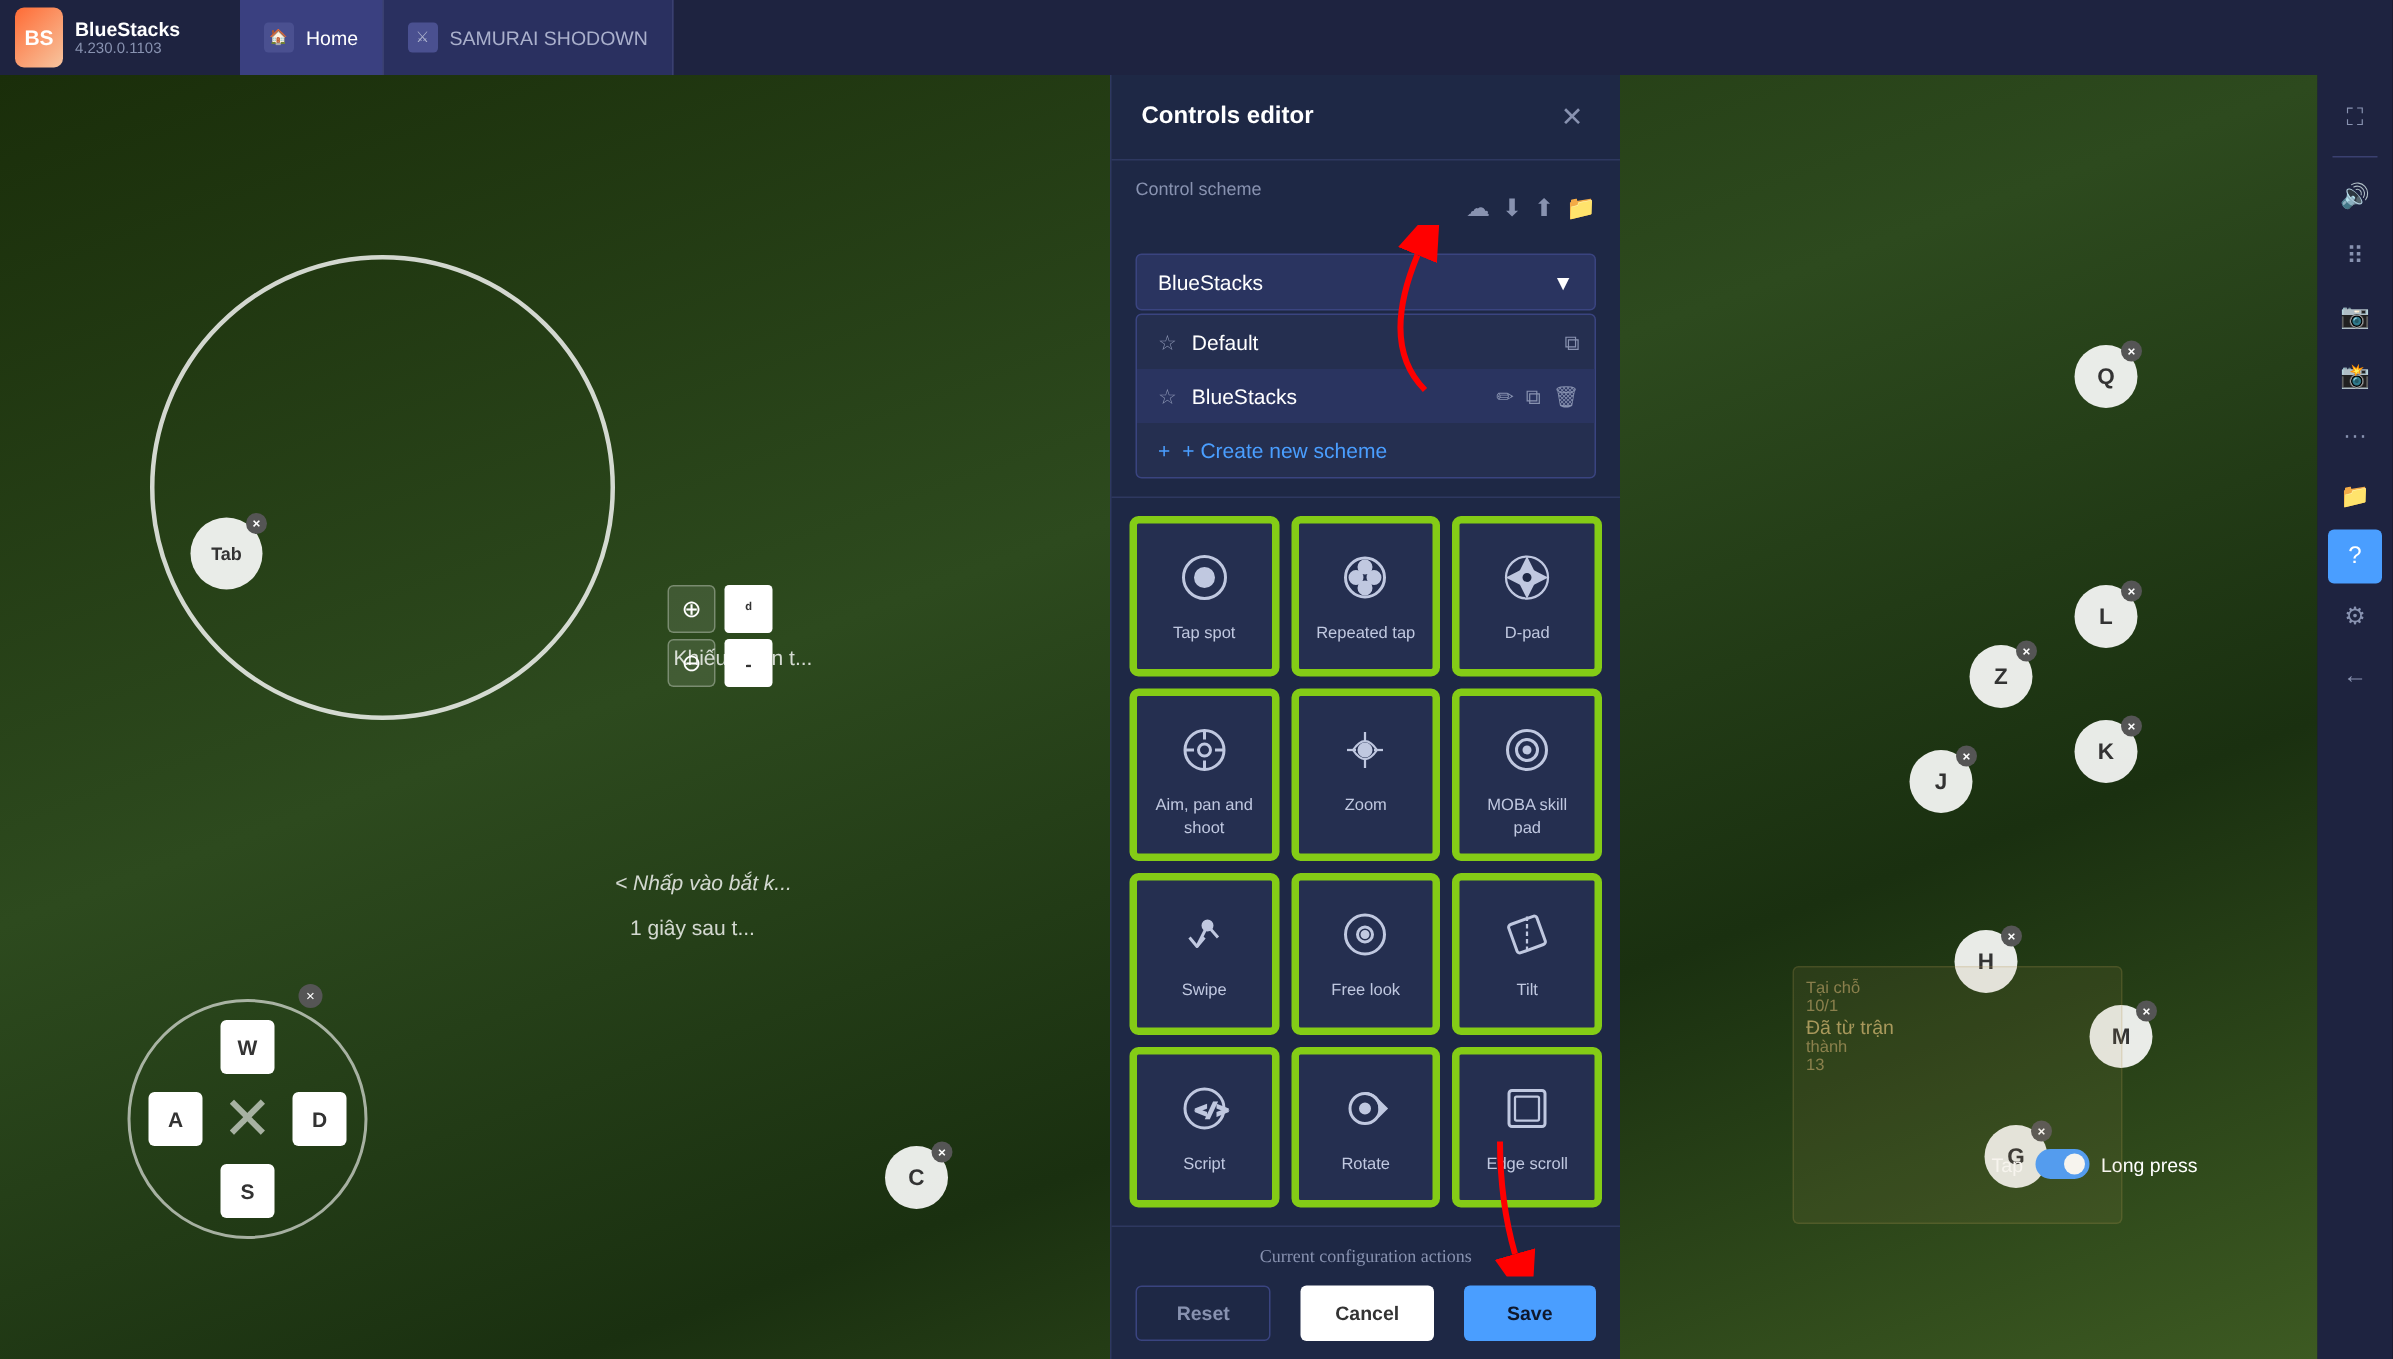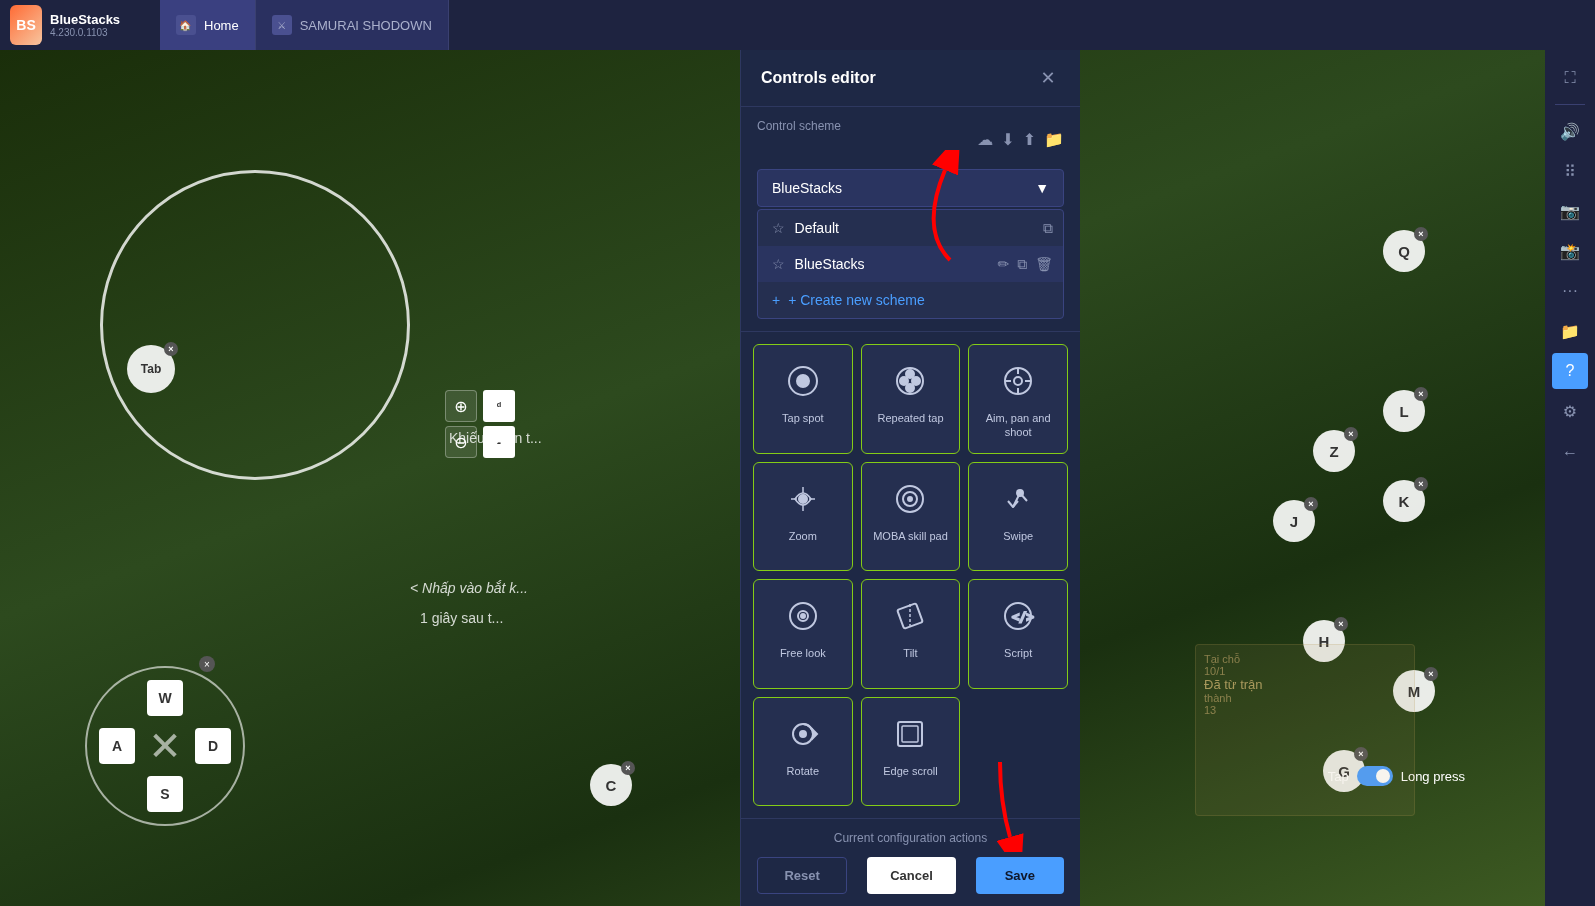--- a/index.html
+++ b/index.html
@@ -236,21 +236,21 @@
     .control-grid {
       flex: 1;
       padding: 12px;
       display: grid;
       grid-template-columns: repeat(3, 1fr);
       gap: 8px;
       overflow-y: auto;
     }
     .control-item {
       background: #252f50;
-      border: 1px solid #84cc16;
+      border: 5px solid #84cc16;
       border-radius: 6px;
       padding: 14px 8px 3px;
       display: flex;
       flex-direction: column;
       align-items: center;
       gap: 8px;
       cursor: pointer;
       min-height: 100px;
     }
     .control-icon {
@@ -273,20 +273,21 @@
     
     .panel-actions {
       padding: 12px 16px;
       border-top: 1px solid #2e3860;
     }
     .config-actions-label {
       color: #8892b0;
       font-size: 12px;
       text-align: center;
       margin-bottom: 12px;
+      font-family: Liberation Serif, serif;
     }
     .action-buttons {
       display: flex;
       gap: 20px;
     }
     .btn-reset, .btn-cancel, .btn-save {
       flex: 1;
       padding: 10px;
       border-radius: 4px;
       border: none;
@@ -613,20 +614,33 @@
           <circle cx="20" cy="20" r="13" stroke="#c0c8e0" stroke-width="2" fill="none"></circle>
           <circle cx="14" cy="20" r="4" fill="#c0c8e0"></circle>
           <circle cx="26" cy="20" r="4" fill="#c0c8e0"></circle>
           <circle cx="20" cy="13" r="4" fill="#c0c8e0"></circle>
           <circle cx="20" cy="27" r="4" fill="#c0c8e0"></circle>
         </svg>
       </div>
       <span class="control-label">Repeated tap</span>
     </div>
 
+    <div class="control-item">
+      <div class="control-icon">
+        <svg viewBox="0 0 40 40">
+          <circle cx="20" cy="20" r="14" stroke="#c0c8e0" stroke-width="1.5" fill="none"></circle>
+          <polygon points="20,8 16,16 24,16" fill="#c0c8e0"></polygon>
+          <polygon points="20,32 16,24 24,24" fill="#c0c8e0"></polygon>
+          <polygon points="8,20 16,16 16,24" fill="#c0c8e0"></polygon>
+          <polygon points="32,20 24,16 24,24" fill="#c0c8e0"></polygon>
+          <circle cx="20" cy="20" r="4" fill="#1e2845"></circle>
+        </svg>
+      </div>
+      <span class="control-label">D-pad</span>
+    </div>
 
     <div class="control-item">
       <div class="control-icon">
         <svg viewBox="0 0 40 40">
           <circle cx="20" cy="20" r="13" stroke="#c0c8e0" stroke-width="2" fill="none"></circle>
           <circle cx="20" cy="20" r="4" stroke="#c0c8e0" stroke-width="2" fill="none"></circle>
           <line x1="20" y1="7" x2="20" y2="13" stroke="#c0c8e0" stroke-width="2"></line>
           <line x1="20" y1="27" x2="20" y2="33" stroke="#c0c8e0" stroke-width="2"></line>
           <line x1="7" y1="20" x2="13" y2="20" stroke="#c0c8e0" stroke-width="2"></line>
           <line x1="27" y1="20" x2="33" y2="20" stroke="#c0c8e0" stroke-width="2"></line>

